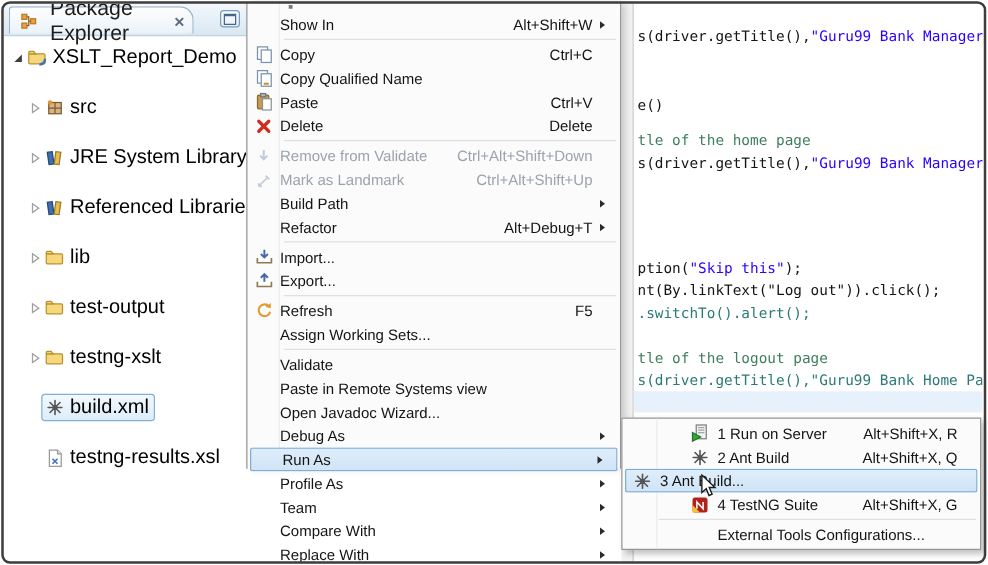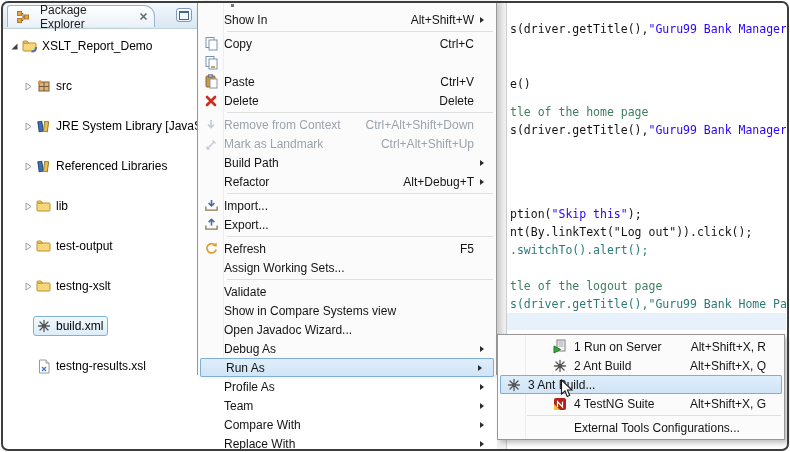--- a/index.html
+++ b/index.html
@@ -5,25 +5,25 @@
   html,body{margin:0;padding:0;background:#ffffff;}
   .stage{position:relative;width:790px;height:452px;background:#fff;overflow:hidden;
          font-family:"Liberation Sans",sans-serif;-webkit-font-smoothing:antialiased;}
   .frame{position:absolute;inset:1px;border:2px solid #3d3d3d;border-radius:7px;z-index:60;pointer-events:none;}
 
   
   .panel{position:absolute;left:3px;top:3px;width:194px;bottom:3px;background:#fff;overflow:hidden;z-index:2;}
   .tabbar{position:relative;height:25px;background:linear-gradient(#f3f8fc,#d9e7f2);border-bottom:1px solid #c2d3e0;}
   .tab{position:absolute;left:4px;top:2px;height:22px;width:148px;box-sizing:border-box;
        background:linear-gradient(#fefefe,#eaf2f9);border:1px solid #9cb4c8;border-bottom:none;
-       border-radius:3px 11px 0 0;display:flex;align-items:center;gap:5px;padding:0 6px;font-size:12px;color:#1c1c1c;}
+       border-radius:3px 11px 0 0;display:flex;align-items:center;gap:5px;padding:0 6px;font-size:17px;color:#1c1c1c;}
   .minbtn{position:absolute;right:5px;top:5px;width:16px;height:14px;box-sizing:border-box;border:1px solid #7d9cbc;
           border-radius:3px;background:linear-gradient(#fdfefe,#e8f1f8);display:flex;align-items:flex-start;justify-content:center;}
   .minbtn .g{width:8px;height:6px;border:1px solid #44688c;border-top-width:2px;margin-top:2px;}
-  .tree{padding-top:7px;font-size:12px;color:#000;}
+  .tree{padding-top:7px;font-size:16px;color:#000;}
   .trow{height:20px;display:flex;align-items:center;padding-left:7px;white-space:nowrap;}
   .trow.child{padding-left:21px;margin-top:20px;}
   .exp{width:11px;flex:none;display:flex;align-items:center;}
   .ticon{width:17px;height:16px;flex:none;margin-right:4px;display:flex;align-items:center;justify-content:center;position:relative;}
   .selcore{display:flex;align-items:center;border:1px solid #7eb0d8;background:linear-gradient(#f3f9fd,#dcedf9);
            border-radius:3px;padding:1px 4px 1px 1px;margin-left:-2px;}
 
   
   .editor{position:absolute;left:497px;top:3px;width:289px;bottom:3px;background:#fff;z-index:1;overflow:hidden;}
   .ruler{position:absolute;left:0;top:0;bottom:0;width:9px;background:#f3f3f3;border-right:1px solid #cfcfcf;}
@@ -251,20 +251,21 @@
         <span></span>
     </div>
     <div class="mi">
       <span class="mi-ic">
           <svg width="15" height="15" viewBox="0 0 15 15">
             <rect x="2" y="1.5" width="8" height="10" fill="#fff" stroke="#7a93ad"></rect>
             <rect x="5" y="4" width="8" height="10" fill="#fff" stroke="#7a93ad"></rect>
             <path d="M7 12 h4" stroke="#d0882e" stroke-width="1.6"></path>
           </svg>
         </span>
+      <span class="mi-label">Copy Qualified Name</span>
       <span class="mi-short"></span>
         <span></span>
     </div>
     <div class="mi">
       <span class="mi-ic">
           <svg width="15" height="15" viewBox="0 0 15 15">
             <rect x="2" y="2" width="9" height="11" rx="1" fill="#c79a52" stroke="#8a6a2f"></rect>
             <rect x="4.5" y="0.8" width="4" height="2.6" fill="#b0b6bd" stroke="#70767c"></rect>
             <rect x="6" y="5" width="7" height="9" fill="#fff" stroke="#8a93a0"></rect>
           </svg>
@@ -284,21 +285,21 @@
         <span></span>
     </div>
     <div class="msep"></div>
 
     <div class="mi dis">
       <span class="mi-ic">
           <svg width="14" height="14" viewBox="0 0 14 14">
             <path d="M7 2 V9 M4 6.5 L7 9.5 L10 6.5" stroke="#c3cbd8" stroke-width="1.6" fill="none"></path>
           </svg>
         </span>
-      <span class="mi-label">Remove from Context</span>
+      <span class="mi-label">Remove from Validate</span>
       <span class="mi-short">Ctrl+Alt+Shift+Down</span>
         <span></span>
     </div>
     <div class="mi dis">
       <span class="mi-ic">
           <svg width="14" height="14" viewBox="0 0 14 14">
             <path d="M3 12 L10 5 M8.5 3.5 L11.5 6.5 M3 12 V9.5 M3 12 H5.5" stroke="#c3cbd8" stroke-width="1.4" fill="none"></path>
           </svg>
         </span>
       <span class="mi-label">Mark as Landmark</span>
@@ -363,21 +364,21 @@
     <div class="msep"></div>
 
     <div class="mi">
       <span class="mi-ic"></span>
       <span class="mi-label">Validate</span>
       <span class="mi-short"></span>
         <span></span>
     </div>
     <div class="mi">
       <span class="mi-ic"></span>
-      <span class="mi-label">Show in Compare Systems view</span>
+      <span class="mi-label">Paste in Remote Systems view</span>
       <span class="mi-short"></span>
         <span></span>
     </div>
     <div class="mi">
       <span class="mi-ic"></span>
       <span class="mi-label">Open Javadoc Wizard...</span>
       <span class="mi-short"></span>
         <span></span>
     </div>
     <div class="mi">

